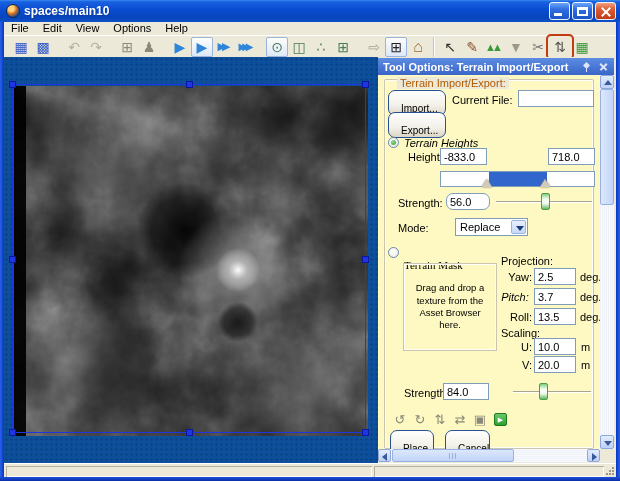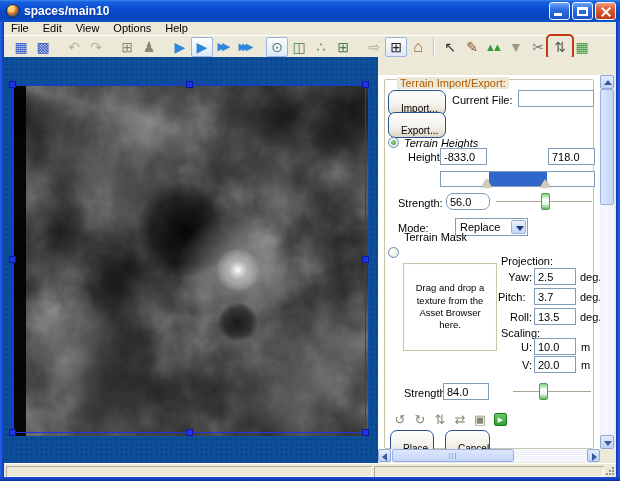--- a/index.html
+++ b/index.html
@@ -55,21 +55,21 @@
   .panel{position:absolute;left:378px;top:57px;width:236px;height:406px;background:#ece9d8;}
   .panel-title{position:absolute;left:0;top:1px;width:236px;height:17px;color:#fff;font-weight:bold;
     background:linear-gradient(180deg,#5c8ce2,#3a66c8);display:flex;align-items:center;padding:0 5px;}
   .panel-title .t{flex:1;}
   .pin-icon{width:10px;height:10px;position:relative;margin-right:6px;}
   .pin-icon::before{content:"";position:absolute;left:2px;top:1px;width:5px;height:5px;background:#dfe6f8;transform:rotate(45deg);}
   .pin-icon::after{content:"";position:absolute;left:4px;top:6px;width:1px;height:4px;background:#dfe6f8;}
   .pclose-icon{width:11px;height:11px;position:relative;}
   .pclose-icon::before,.pclose-icon::after{content:"";position:absolute;left:1px;top:5px;width:9px;height:1.6px;background:#dfe6f8;}
   .pclose-icon::before{transform:rotate(45deg);} .pclose-icon::after{transform:rotate(-45deg);}
-  .panel-body{position:absolute;left:0;top:18px;width:222px;height:374px;background:#ffffff;overflow:hidden;}
+  .panel-body{position:absolute;left:0;top:18px;width:222px;height:374px;background:#fef9c3;overflow:hidden;}
   .groupbox{position:absolute;left:6px;top:4px;width:210px;height:370px;
     border:1px solid #c9c5ae;border-radius:2px;box-shadow:inset 0 0 0 1px #fdfcf7;}
   .group-label{position:absolute;left:12px;top:-3px;background:#ece9d8;padding:0 3px;color:#b25a00;}
   .lbl{position:absolute;white-space:nowrap;}
   .xbtn{position:absolute;height:18px;border:1px solid #275193;border-radius:7px;font-size:10px;
     background:linear-gradient(180deg,#ffffff,#f2f0e8 60%,#dcd6c6);padding:12px;font-family:"Liberation Sans",sans-serif;}
   .field{position:absolute;height:17px;border:1px solid #7f9db9;background:#fff;font-size:11px;
     padding:0 3px;font-family:"Liberation Sans",sans-serif;}
   .radio{position:absolute;width:11px;height:11px;border-radius:50%;border:1px solid #6a88a8;
     background:radial-gradient(circle at 40% 35%,#fff,#e8e8e0);}
@@ -281,20 +281,25 @@
       <span class="hdl" style="right:-4px;top:-4px;"></span>
       <span class="hdl" style="left:-4px;top:171px;"></span>
       <span class="hdl" style="right:-4px;top:171px;"></span>
       <span class="hdl" style="left:-4px;bottom:-4px;"></span>
       <span class="hdl" style="left:173px;bottom:-4px;"></span>
       <span class="hdl" style="right:-4px;bottom:-4px;"></span>
     </div>
   </div>
 
   <div class="panel">
+    <div class="panel-title">
+      <span class="t">Tool Options: Terrain Import/Export</span>
+      <span class="pin-icon"></span>
+      <span class="pclose-icon"></span>
+    </div>
 
     <div class="panel-body">
       <div class="groupbox">
         <span class="group-label">Terrain Import/Export:</span>
       </div>
 
       <button class="xbtn" style="left:10px;top:15px;width:58px;">Import...</button>
       <span class="lbl" style="left:74px;top:19px;">Current File:</span>
       <input class="field" style="left: 140px; top: 15px; width: 76px;" value="">
       <button class="xbtn" style="left:10px;top:37px;width:58px;">Export...</button>
@@ -317,29 +322,29 @@
       <span class="groove" style="left:118px;top:126px;width:96px;"></span>
       <span class="sthumb" style="left:163px;top:118px;"></span>
 
       <span class="lbl" style="left:20px;top:147px;">Mode:</span>
       <div class="combo" style="left:77px;top:143px;width:73px;">
         <span class="val">Replace</span>
         <span class="combo-btn"></span>
       </div>
 
       <span class="radio" style="left:10px;top:172px;"></span>
-      <span class="lbl" style="left:26px;top:156px;">Terrain Mask</span>
+      <span class="lbl" style="left:26px;top:184px;font-family:Liberation Serif, serif;">Terrain Mask</span>
 
       <div class="dropbox" style="left:25px;top:188px;width:94px;height:88px;">Drag and drop a texture from the Asset Browser here.</div>
 
       <span class="lbl" style="left:123px;top:180px;">Projection:</span>
       <span class="lbl" style="left:120px;top:196px;width:34px;text-align:right;">Yaw:</span>
       <input class="field" style="left: 156px; top: 193px; width: 42px;" value="2.5">
       <span class="lbl" style="left:202px;top:196px;">deg.</span>
-      <span class="lbl" style="left:120px;top:216px;width:34px;text-align:left;">Pitch:</span>
+      <span class="lbl" style="left:120px;top:216px;width:34px;text-align:center;font-style:italic;">Pitch:</span>
       <input class="field" style="left: 156px; top: 213px; width: 42px;" value="3.7">
       <span class="lbl" style="left:202px;top:216px;">deg.</span>
       <span class="lbl" style="left:120px;top:236px;width:34px;text-align:right;">Roll:</span>
       <input class="field" style="left: 156px; top: 233px; width: 42px;" value="13.5">
       <span class="lbl" style="left:202px;top:236px;">deg.</span>
 
       <span class="lbl" style="left:123px;top:252px;">Scaling:</span>
       <span class="lbl" style="left:120px;top:266px;width:34px;text-align:right;">U:</span>
       <input class="field" style="left: 156px; top: 263px; width: 42px;" value="10.0">
       <span class="lbl" style="left:203px;top:266px;">m</span>

